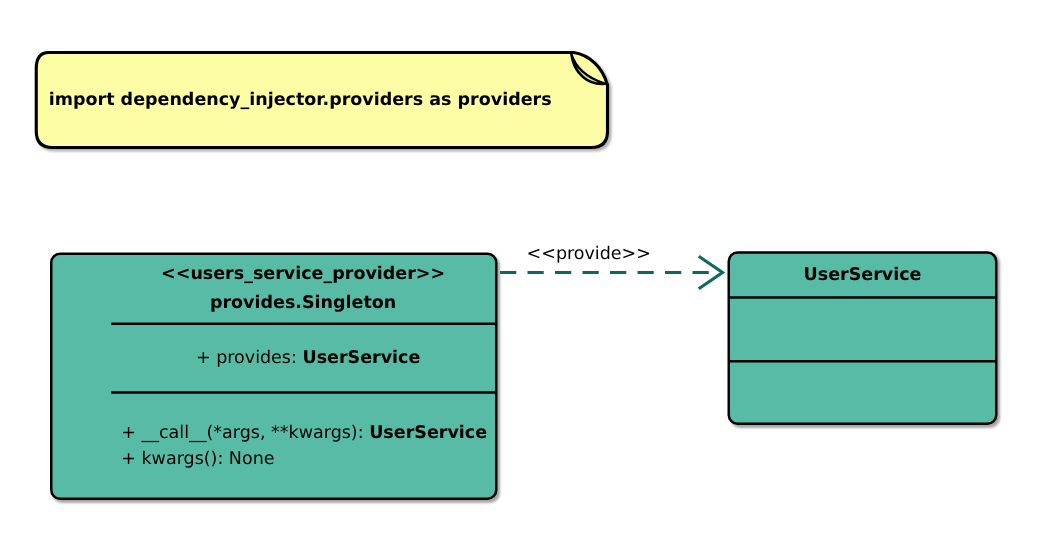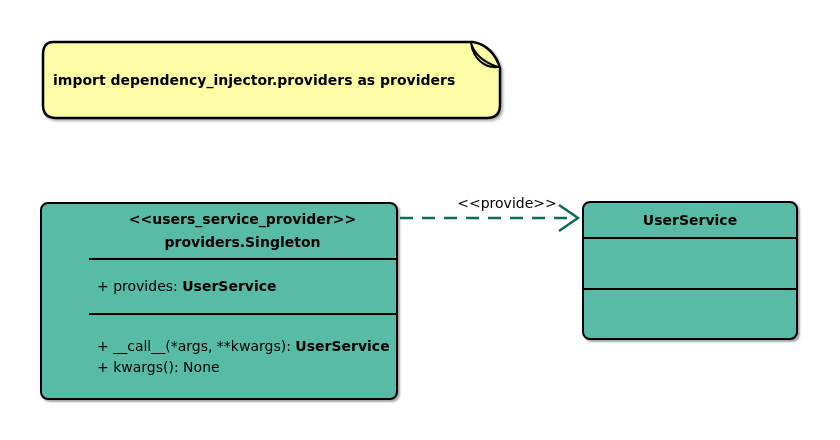--- a/index.html
+++ b/index.html
@@ -1,50 +1,50 @@
 <!DOCTYPE html>
 <html style="--class-fill: #58BBA6; --note-fill: #FDFDA6; --note-fold: #DBDB8C; --arrow: #0B6B5B; --border: #000000; --text: #000000; --background: #FFFFFF;"><head>
 <meta charset="utf-8">
 <style>
   html,body{margin:0;padding:0;background:#fff;}
   body{font-family:"DejaVu Sans", sans-serif; color:var(--text,#000);}
   .canvas{position:relative;width:840px;height:440px;background:var(--background,#fff);overflow:hidden;}
 
   
-  .note{position:absolute;left:40px;top:40px;width:465px;height:80px;}
+  .note{position:absolute;left:26px;top:40px;width:465px;height:80px;}
   .note svg{position:absolute;left:0;top:0;filter:drop-shadow(2px 2px 1px rgba(0,0,0,0.3));}
   .note-text{position:absolute;inset:0;display:flex;align-items:center;
     padding-left:13px;font-size:14px;font-weight:bold;white-space:nowrap;}
 
   
   .uml-class{position:absolute;box-sizing:border-box;display:flex;flex-direction:column;
     background:var(--class-fill,#58BBA6);border:2px solid var(--border,#000);border-radius:8px;
     box-shadow:2px 2px 2px rgba(0,0,0,0.35);font-size:14px;}
   .provider{left:40px;top:202px;width:358px;height:198px;padding-left:47px;}
   .service{left:582px;top:201px;width:216px;height:139px;}
 
   .cls-header{display:flex;flex-direction:column;justify-content:center;align-items:center;
     font-weight:bold;line-height:23px;text-align:center;}
   .provider .cls-header{height:54px;}
   .service  .cls-header{height:34px;line-height:20px;}
 
   .cls-section{border-top:2px solid var(--border,#000);box-sizing:border-box;
     display:flex;flex-direction:column;justify-content:center;padding-left:8px;line-height:21px;}
-  .provider .attrs{height:55px;}
+  .provider .attrs{height:55px;text-align:center;}
   .provider .methods{flex:1;}
   .service .empty1{height:51px;}
   .service .empty2{flex:1;}
   .member{white-space:nowrap;}
   .b{font-weight:bold;}
 
   
   .arrow{position:absolute;left:396px;top:198px;width:190px;height:40px;overflow:visible;}
   .arrow line{stroke:var(--arrow,#0B6B5B);stroke-width:2.5;stroke-dasharray:13 9;}
   .arrow polyline{stroke:var(--arrow,#0B6B5B);stroke-width:2.5;fill:none;}
-  .arrow-label{position:absolute;left:446px;top:194px;width:122px;height:18px;
+  .arrow-label{position:absolute;left:410px;top:194px;width:122px;height:18px;
     line-height:18px;text-align:center;font-size:14px;white-space:nowrap;}
 
   .note-body{fill:var(--note-fill,#FDFDA6);stroke:var(--border,#000);stroke-width:2.5;stroke-linejoin:round;}
   .note-fold{fill:var(--note-fold,#DBDB8C);stroke:var(--border,#000);stroke-width:2;stroke-linejoin:round;}
 </style>
 </head>
 <body>
 
 <div class="canvas">
 
@@ -52,21 +52,21 @@
     <svg width="465" height="80" viewBox="0 0 465 80">
       <path class="note-body" d="M13,2 H433 C446,4 456,14 460,28 V65 Q460,78 447,78 H16 Q3,78 3,65 V15 Q3,2 13,2 Z"></path>
       <path class="note-fold" d="M431,3 C434,13 443,22 458,27 C445,28.5 433,19 431,3 Z"></path>
     </svg>
     <div class="note-text">import dependency_injector.providers as providers</div>
   </div>
 
   <div class="uml-class provider">
     <div class="cls-header">
       <div>&lt;&lt;users_service_provider&gt;&gt;</div>
-      <div>providers.Singleton</div>
+      <div>provides.Singleton</div>
     </div>
     <div class="cls-section attrs">
       <div class="member"><span>+ provides: </span><span class="b">UserService</span></div>
     </div>
     <div class="cls-section methods">
       <div class="member"><span>+ __call__(*args, **kwargs): </span><span class="b">UserService</span></div>
       <div class="member"><span>+ kwargs(): None</span><span class="b"></span></div>
     </div>
   </div>
 

